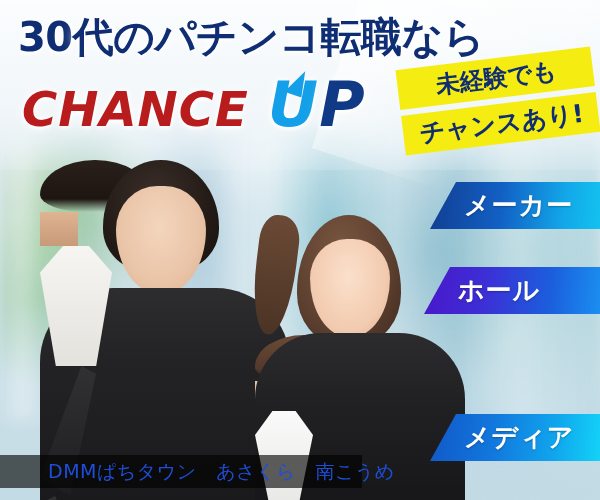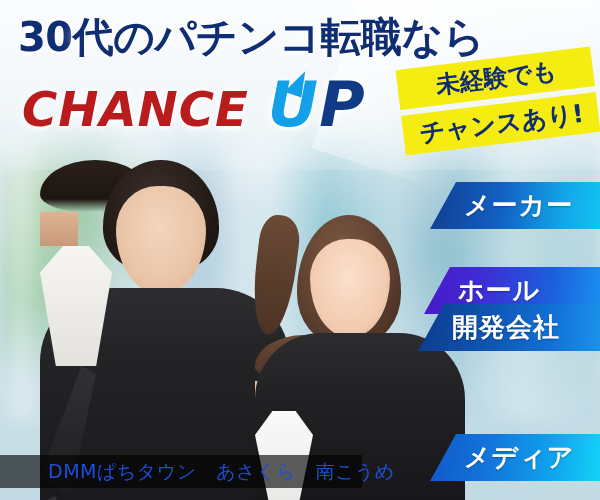--- a/index.html
+++ b/index.html
@@ -197,21 +197,21 @@
     clip-path:polygon(26px 0%,100% 0%,100% 100%,0% 100%);
     padding-left:34px;box-sizing:border-box;
     text-shadow:0 1px 2px rgba(0,0,0,.28);
     letter-spacing:1px;
     font-family:Liberation Serif, serif;
   }
   .btn1{left:430px;top:182px;width:170px;background:linear-gradient(95deg,#123e92 0%,#1260c4 42%,#12a6e8 78%,#13c2f0 100%);}
   .btn2{left:424px;top:243px;width:176px;background:linear-gradient(95deg,#4a17c9 0%,#3c2fd6 35%,#1b5fdd 72%,#1b8ef0 100%);margin-top:24px;}
   .btn3{left:418px;top:304px;width:182px;background:linear-gradient(95deg,#0d3c8f 0%,#0f55b4 40%,#1272d8 75%,#1b93ea 100%);}
   .btn4{left:440px;top:365px;width:160px;background:linear-gradient(95deg,#6d14d6 0%,#5b25de 34%,#2b55e6 72%,#1f7bee 100%);}
-  .btn5{left:430px;top:434px;width:170px;background:linear-gradient(95deg,#1158c8 0%,#1278dd 38%,#10a6ee 74%,#14d2f7 100%);}
+  .btn5{left:430px;top:414px;width:170px;background:linear-gradient(95deg,#1158c8 0%,#1278dd 38%,#10a6ee 74%,#14d2f7 100%);}
 
   
   .credit-bar{
     position:absolute;left:0px;top:455px;width:362px;height:33px;
     background:rgba(0,0,0,.62);
   }
   .credit-text{
     position:absolute;left:48px;top:455px;height:49px;line-height:33px;
     color:#1d4ed8;font-size:19px;font-weight:400;white-space:nowrap;
     letter-spacing:.5px;
@@ -263,19 +263,18 @@
     </span>
   </div>
 
   <div class="badge">
     <div class="badge-line l1">未経験でも</div>
     <div class="badge-line l2">チャンスあり!</div>
   </div>
 
   <div class="btn btn1">メーカー</div>
   <div class="btn btn2">ホール</div>
-  <div class="btn btn3">開発会社</div>
   <div class="btn btn5">メディア</div>
 
   <div class="credit-bar"></div>
   <div class="credit-text">DMMぱちタウン　あさくら　南こうめ</div>
 
 </div>
 
 </body></html>

